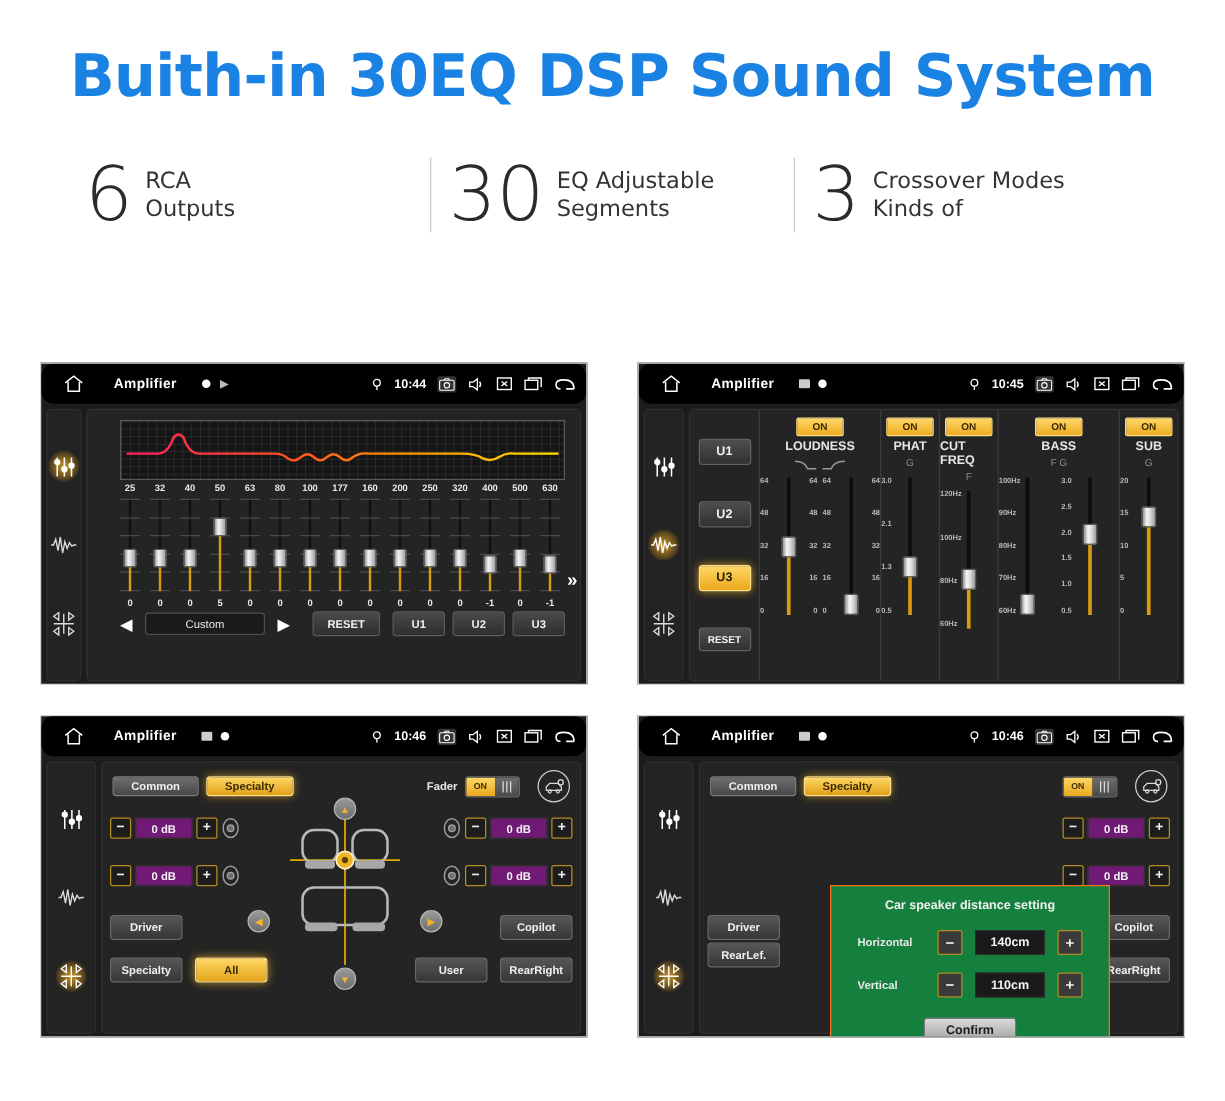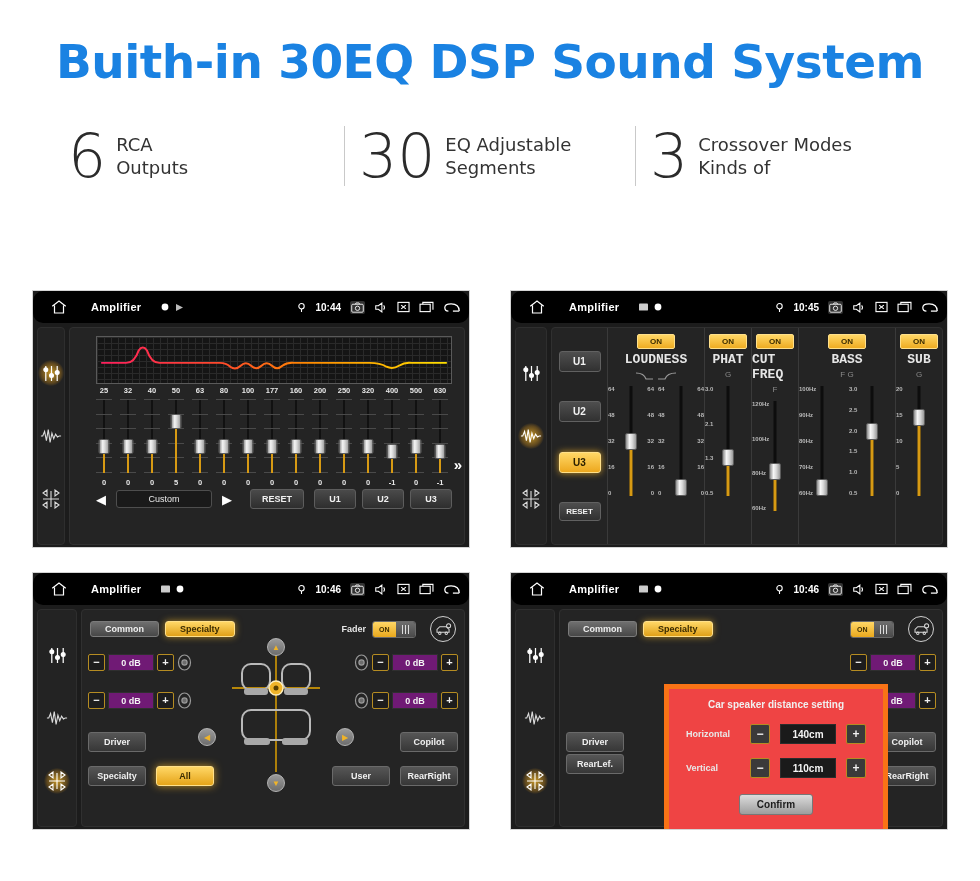--- a/index.html
+++ b/index.html
@@ -195,21 +195,21 @@
     display: flex; flex-direction: column; align-items: center;
     padding-top: 6px;
   }
   .u2-col:last-child { border-right: none; }
   .pill-on {
     background: linear-gradient(#ffd766,#eeac22);
     border: 1px solid #ffe08a; border-radius: 2px;
     color: #3a2b00; font-size: 8px; font-weight: bold;
     padding: 2px 12px;
   }
-  .u2-name { color: #e6e6e6; font-size: 13px; margin-top: 3px; font-weight: bold; font-family: Liberation Mono, monospace;}
+  .u2-name { color: #e6e6e6; font-size: 10px; margin-top: 3px; font-weight: bold;}
   .u2-sub { color: #8b8b8b; font-size: 8px; margin-top: 3px; height: 10px;}
   .u2-sliders { display: flex; gap: 4px; margin-top: 2px; height: 118px;}
   .vslider { position: relative; width: 46px; height: 118px; }
   .vslider .vtrack {
     position: absolute; left: 50%; transform: translateX(-50%);
     top: 4px; bottom: 4px; width: 3px; background: #0d0d0d;
   }
   .vslider .vfill {
     position: absolute; left: 50%; transform: translateX(-50%);
     bottom: 4px; width: 3px; background: #d79a13;
@@ -292,23 +292,23 @@
     position: absolute; width: 18px; height: 18px; border-radius: 50%;
     background: linear-gradient(#9a9a9a,#6d6d6d);
     border: 1px solid #b4b4b4;
     display: flex; align-items: center; justify-content: center;
     color: #f0b429; font-size: 8px;
   }
   .seatmap { position: absolute; left: 130px; top: 4px; width: 128px; height: 128px; }
 
   
   .dialog {
-    position: absolute; left: 104px; top: 40px;
+    position: absolute; left: 104px; top: 64px;
     width: 224px; height: 153px;
-    background: #ef4444; border: 5px solid #f97316;
+    background: #15803d; border: 1px solid #f97316;
     z-index: 20; padding-top: 10px;
   }
   .dlg-title { color: #f0f0f0; font-size: 10px; text-align: center; font-weight: bold;}
   .dlg-row {
     display: flex; align-items: center; justify-content: center;
     gap: 10px; margin-top: 14px;
   }
   .dlg-lab { color: #e8e8e8; font-size: 9px; width: 54px; text-align: left; font-weight: bold;}
   .dlg-val {
     width: 56px; height: 20px; background: #1a1a1a; border: 1px solid #2c2c2c;

